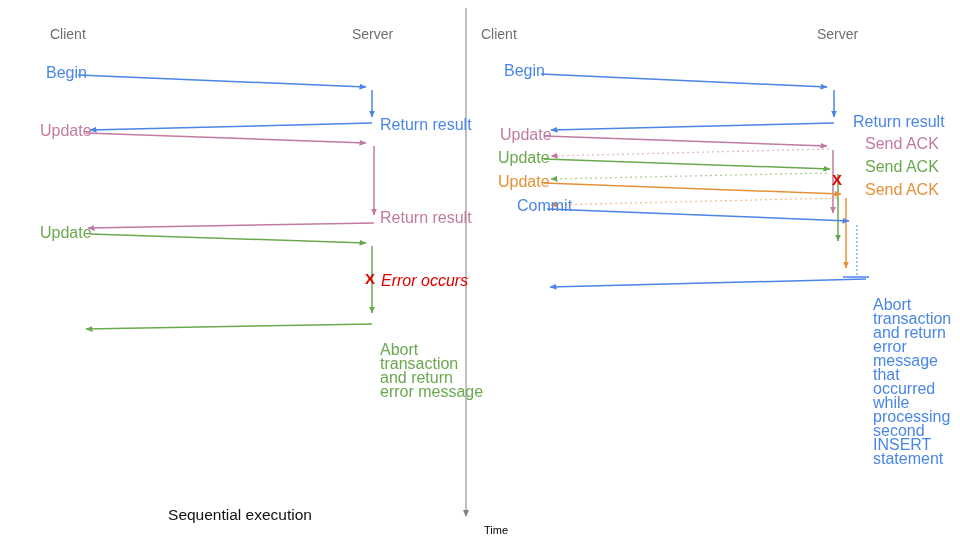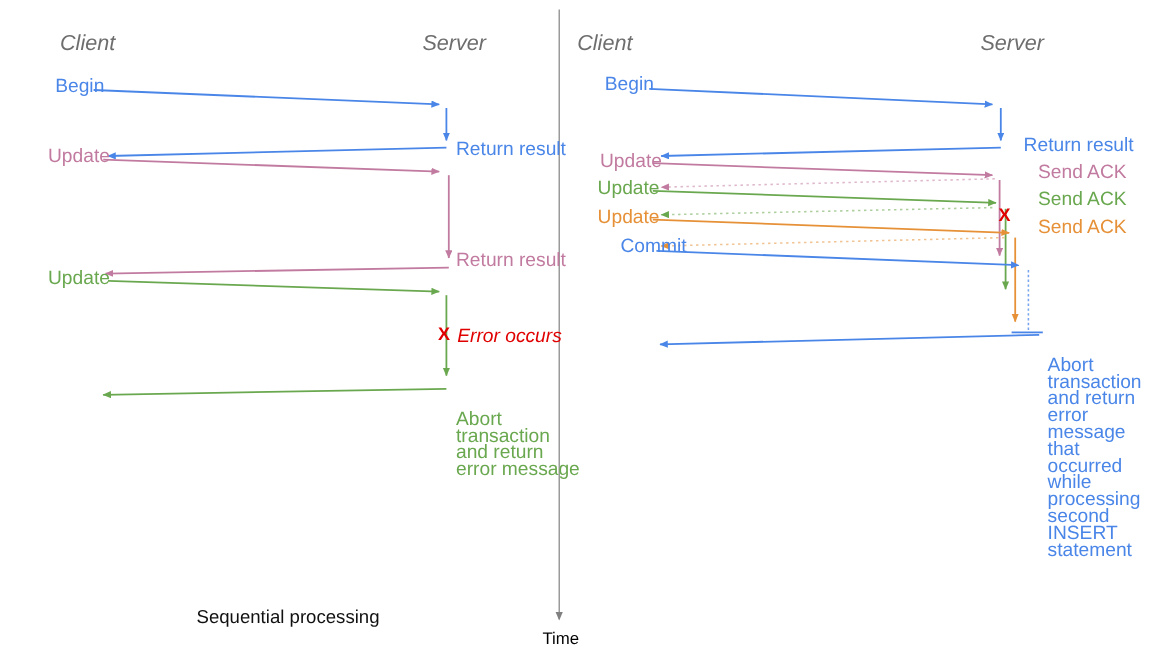--- a/index.html
+++ b/index.html
@@ -24,30 +24,30 @@
   .o  { stroke: var(--orange); }
   .ax { stroke: var(--axis); stroke-width: 1; }
   .dsh { stroke-dasharray: 2 3; stroke-opacity: 0.55; stroke-width: 1.3; }
   .dshv { stroke-dasharray: 2 2; stroke-opacity: 0.75; stroke-width: 1.3; }
   .mk-b { fill: var(--blue); }
   .mk-p { fill: var(--pink); }
   .mk-g { fill: var(--green); }
   .mk-o { fill: var(--orange); }
   .mk-ax { fill: var(--axis); }
   .lbl { position: absolute; font-size: 16px; white-space: nowrap; line-height: 13px; }
-  .hdr { position: absolute; font-size: 18px; font-style: italic; color: var(--header); white-space: nowrap; text-align: right; }
+  .hdr { position: absolute; font-size: 14px; color: var(--header); white-space: nowrap; text-align: right; }
   .blue   { color: var(--blue); }
   .pink   { color: var(--pink); }
   .green  { color: var(--green); }
   .orange { color: var(--orange); }
   .red    { color: var(--red); font-style: italic; }
   .xmark { position: absolute; font-size: 15px; font-weight: 700; color: var(--red); line-height: 15px; }
   .multiline { white-space: pre-line; line-height: 14px; margin-top: 32px; }
   .caption { position: absolute; font-size: 15.5px; color: var(--caption); transform: translateX(-50%); white-space: nowrap; }
-  .time-lbl { position: absolute; font-size: 14px; color: #000000; white-space: nowrap; }
+  .time-lbl { position: absolute; font-size: 11px; color: #000000; white-space: nowrap; margin-left: 32px; }
 </style>
 </head>
 <body>
 
 <div id="stage">
 
   <svg class="wires" width="960" height="540" viewBox="0 0 960 540">
     <defs>
       <marker id="arr-b" markerWidth="8" markerHeight="8" refX="6.5" refY="3" orient="auto" markerUnits="userSpaceOnUse">
         <path d="M0,0 L7,3 L0,6 Z" class="mk-b"></path>
@@ -112,21 +112,21 @@
   <div class="lbl green" style="left:40px;  top:226px;">Update</div>
 
   <div class="xmark" style="left:365px; top:271px;">X</div>
   <div class="lbl red" style="left:381px; top:274px;">Error occurs</div>
 
   <div class="lbl green multiline" style="left:380px; top:311px;">Abort
 transaction
 and return
 error message</div>
 
-  <div class="caption" style="left:240px; top:506px;">Sequential processing</div>
+  <div class="caption" style="left:240px; top:506px;">Sequential execution</div>
 
   <div class="hdr" style="left:481px; top:26px;">Client</div>
   <div class="hdr" style="left:817px; top:26px;">Server</div>
 
   <div class="lbl blue" style="left:504px; top:64px;">Begin</div>
   <div class="lbl blue" style="left:853px; top:115px;">Return result</div>
   <div class="lbl pink" style="left:500px; top:128px;">Update</div>
   <div class="lbl pink" style="left:865px; top:137px;">Send ACK</div>
   <div class="lbl green" style="left:498px; top:151px;">Update</div>
   <div class="lbl green" style="left:865px; top:160px;">Send ACK</div>

